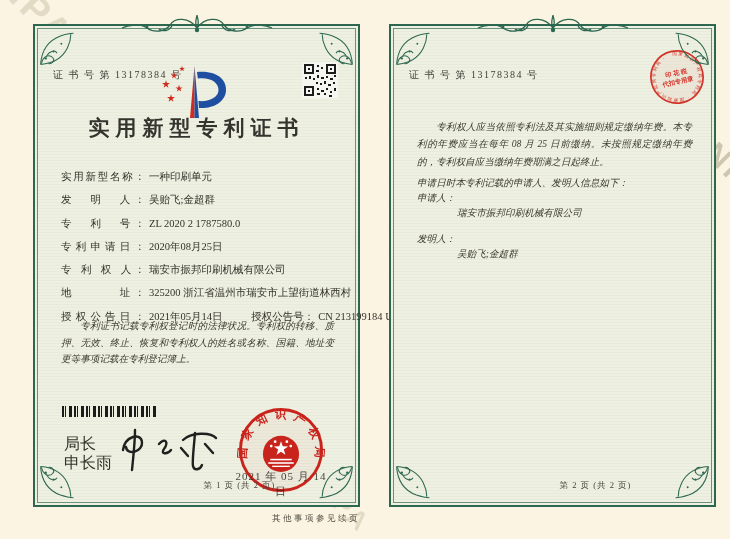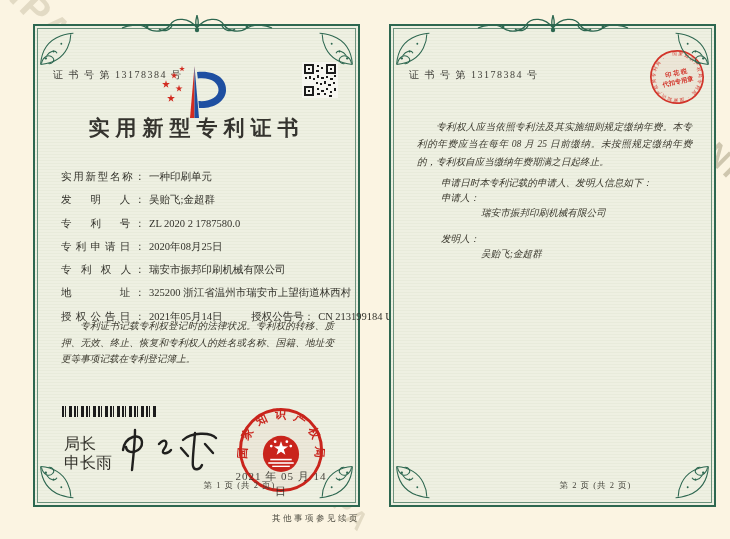--- a/index.html
+++ b/index.html
@@ -43,21 +43,21 @@
   .director{position:absolute;left:29px;top:408px;font-size:16px;color:#33322b;line-height:19px;}
   .sig{position:absolute;left:80px;top:398px;width:110px;height:52px;}
   .seal{position:absolute;left:202px;top:380px;width:88px;height:88px;}
   .sealdate{position:absolute;left:194px;top:443px;width:104px;text-align:center;
       font-size:11px;color:rgba(40,38,32,0.85);letter-spacing:1px;z-index:4;}
   .pageno{position:absolute;left:0;bottom:13px;width:100%;text-align:center;font-size:8.5px;color:#45443c;letter-spacing:1px;padding-left:43px;}
   
   .stamp{position:absolute;left:257px;top:22px;width:58px;height:58px;transform:rotate(-12deg);}
   .feepara{position:absolute;left:26px;top:92px;right:22px;font-size:9.6px;font-style:italic;
       color:#3c3a2f;line-height:1.8;text-align:justify;text-indent:2em;}
-  .rline{position:absolute;left:26px;font-size:9.6px;font-style:italic;color:#3c3a2f;white-space:nowrap;margin-left:24px;}
+  .rline{position:absolute;left:26px;font-size:9.6px;font-style:italic;color:#3c3a2f;white-space:nowrap;}
   .rindent{left:66px;}
   .footer-note{position:absolute;left:33px;top:513px;width:327px;text-align:right;
       font-size:8.5px;color:#514f44;letter-spacing:2.5px;font-family:Liberation Mono, monospace;}
 </style>
 </head>
 <body>
 
 <div class="stage">
 
   <div class="wm" style="left:-48px;top:-28px;font-size:38px;">CNIPA</div>

